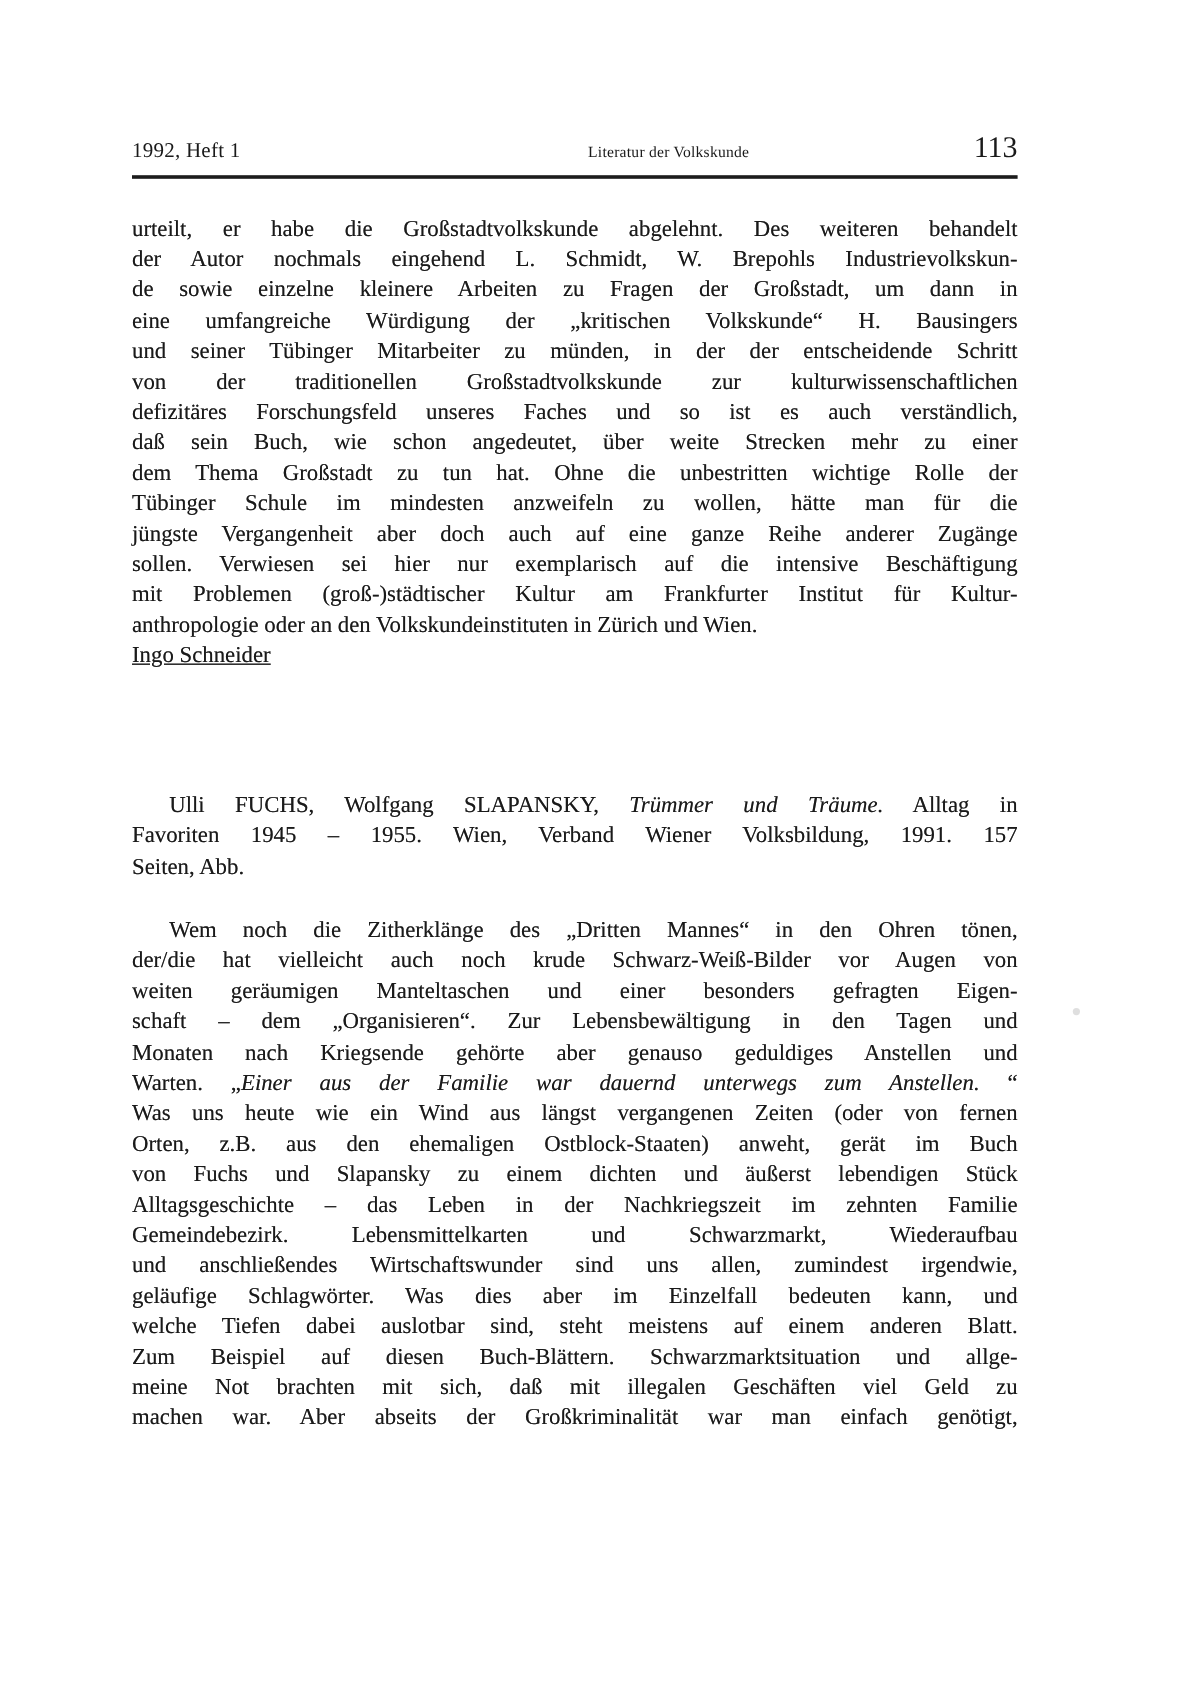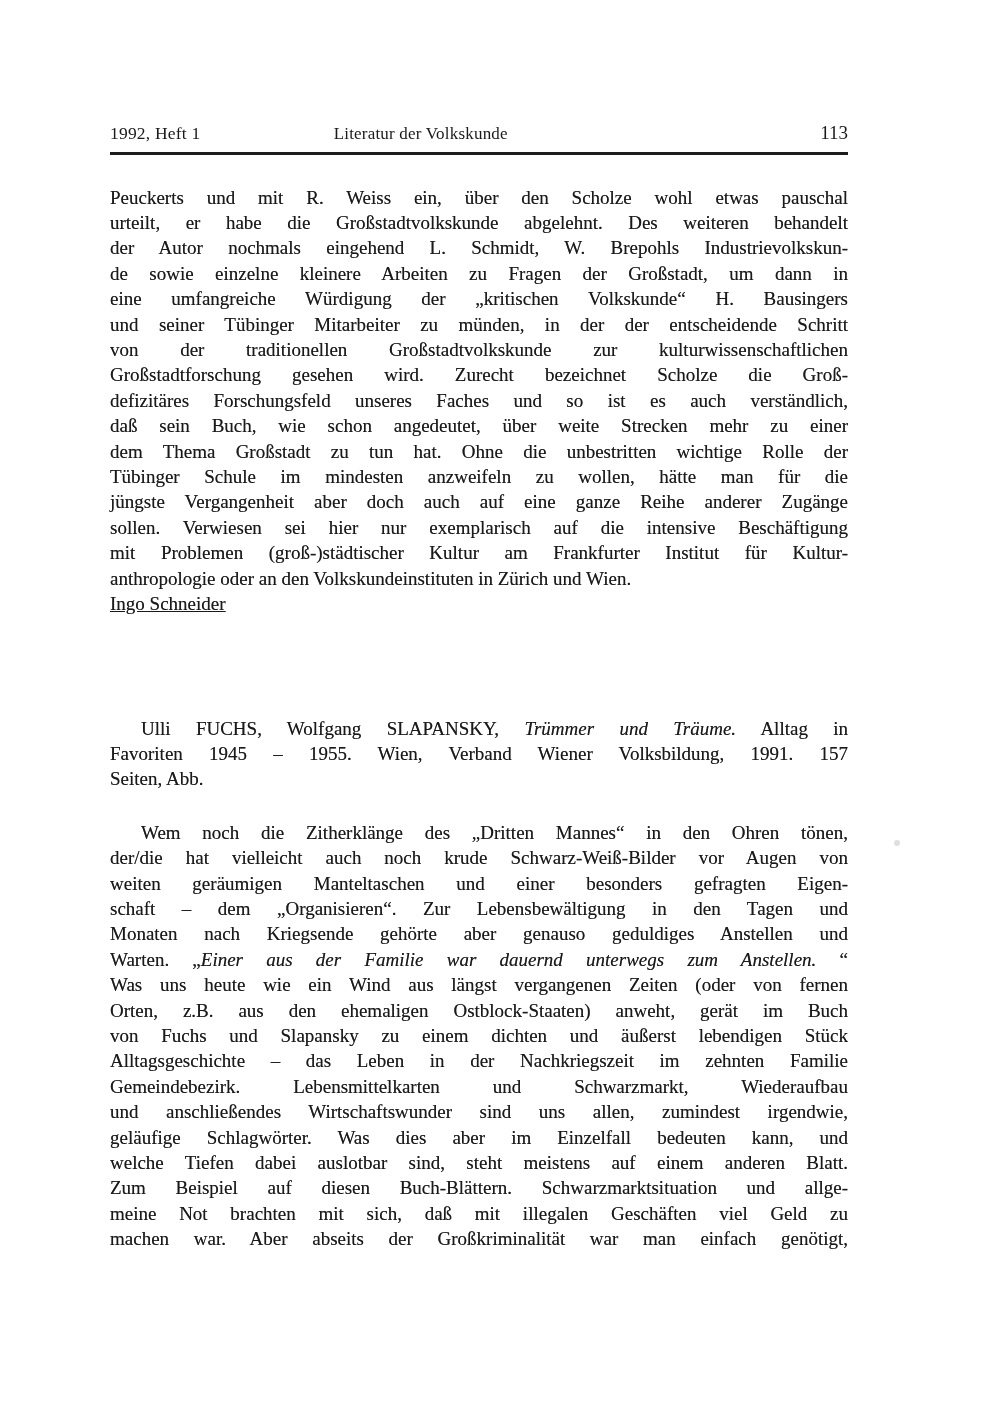--- a/index.html
+++ b/index.html
@@ -10,31 +10,31 @@
     color: #1a1a1a;
   }
   .page {
     position: relative;
     width: 1000px; height: 1418px;
     background: #ffffff;
     overflow: hidden;
   }
   .content {
     position: absolute;
-    left: 110px; top: 16px;
+    left: 110px; top: 4px;
     width: 738px;
   }
   .page-header {
     margin-top: 106px;
     display: flex;
     align-items: baseline;
   }
   .h-left  { flex: 1; text-align: left;   font-size: 17.5px; letter-spacing: 0.2px; }
-  .h-center{ flex: 1.3; text-align: left; font-size: 17px; letter-spacing: 0.2px; }
-  .h-right { flex: 1; text-align: right;  font-size: 19px; }
+  .h-center{ flex: 1.3; text-align: right; font-size: 13px; letter-spacing: 0.2px; }
+  .h-right { flex: 1; text-align: right;  font-size: 25px; }
   .header-rule {
     height: 2.6px;
     background: #1c1c1c;
     margin-top: 8px;
   }
   .para {
     font-size: 19px;
     line-height: 25.4px;
     text-shadow: 0 0 0.4px rgba(0,0,0,0.55);
   }
@@ -66,28 +66,26 @@
   <div class="content">
 
     <div class="page-header">
       <div class="h-left">1992, Heft 1</div>
       <div class="h-center">Literatur der Volkskunde</div>
       <div class="h-right">113</div>
     </div>
     <div class="header-rule"></div>
 
     <div class="para p-continuation">
-        <div class="line"><span>Peuckerts und mit R. Weiss ein, über den Scholze wohl etwas pauschal</span></div>
         <div class="line"><span>urteilt, er habe die Großstadtvolkskunde abgelehnt. Des weiteren behandelt</span></div>
         <div class="line"><span>der Autor nochmals eingehend L. Schmidt, W. Brepohls Industrievolkskun-</span></div>
         <div class="line"><span>de sowie einzelne kleinere Arbeiten zu Fragen der Großstadt, um dann in</span></div>
         <div class="line"><span>eine umfangreiche Würdigung der „kritischen Volkskunde“ H. Bausingers</span></div>
         <div class="line"><span>und seiner Tübinger Mitarbeiter zu münden, in der der entscheidende Schritt</span></div>
         <div class="line"><span>von der traditionellen Großstadtvolkskunde zur kulturwissenschaftlichen</span></div>
-        <div class="line"><span>Großstadtforschung gesehen wird. Zurecht bezeichnet Scholze die Groß-</span></div>
         <div class="line"><span>defizitäres Forschungsfeld unseres Faches und so ist es auch verständlich,</span></div>
         <div class="line"><span>daß sein Buch, wie schon angedeutet, über weite Strecken mehr zu einer</span></div>
         <div class="line"><span>dem Thema Großstadt zu tun hat. Ohne die unbestritten wichtige Rolle der</span></div>
         <div class="line"><span>Tübinger Schule im mindesten anzweifeln zu wollen, hätte man für die</span></div>
         <div class="line"><span>jüngste Vergangenheit aber doch auch auf eine ganze Reihe anderer Zugänge</span></div>
         <div class="line"><span>sollen. Verwiesen sei hier nur exemplarisch auf die intensive Beschäftigung</span></div>
         <div class="line"><span>mit Problemen (groß-)städtischer Kultur am Frankfurter Institut für Kultur-</span></div>
         <div class="line flush"><span>anthropologie oder an den Volkskundeinstituten in Zürich und Wien.</span></div>
       </div>
     <div class="para signature">Ingo Schneider</div>

